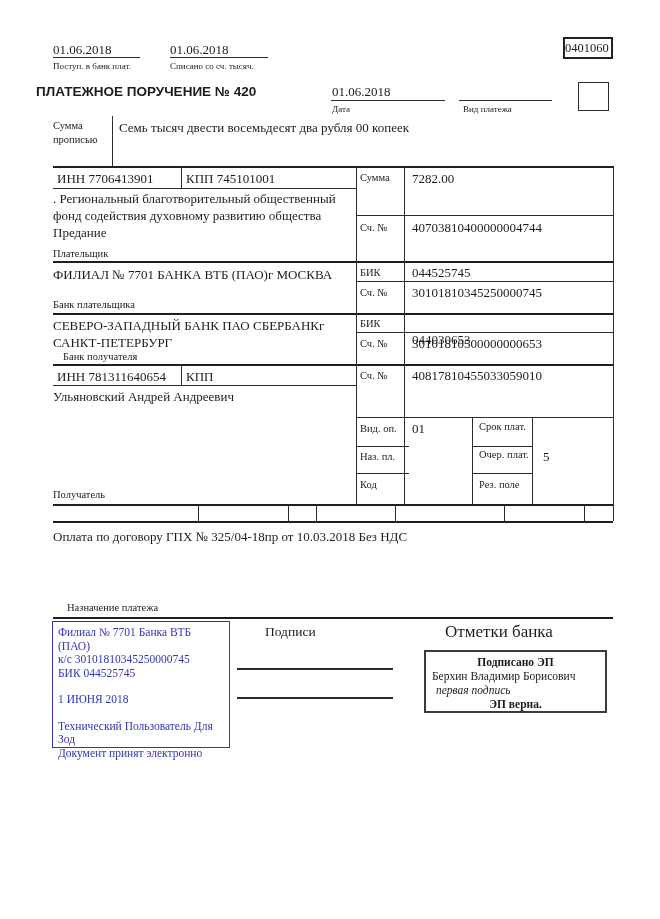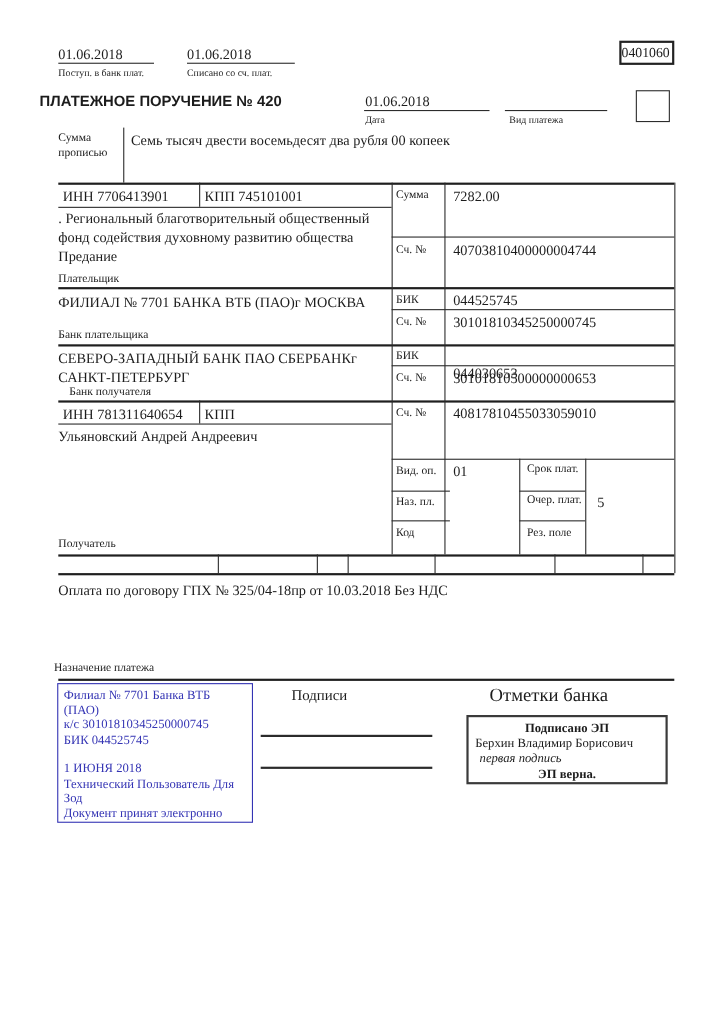--- a/index.html
+++ b/index.html
@@ -33,21 +33,21 @@
 <body>
 
 <div id="page">
 
   <span class="t" style="left:53px;top:41px">01.06.2018</span>
   <i class="hl" style="left:53px;top:57px;width:87px"></i>
   <span class="tiny" style="left:53px;top:61px">Поступ. в банк плат.</span>
 
   <span class="t" style="left:170px;top:41px">01.06.2018</span>
   <i class="hl" style="left:170px;top:57px;width:98px"></i>
-  <span class="tiny" style="left:170px;top:61px">Списано со сч. плат.</span>
+  <span class="tiny" style="left:170px;top:61px">Списано со сч. тысяч.</span>
 
   <div class="codebox">0401060</div>
 
   <span class="title" style="left:36px;top:84px">ПЛАТЕЖНОЕ ПОРУЧЕНИЕ № 420</span>
   <span class="t" style="left:332px;top:83px">01.06.2018</span>
   <i class="hl" style="left:331px;top:100px;width:114px"></i>
   <span class="tiny" style="left:332px;top:104px">Дата</span>
   <i class="hl" style="left:459px;top:100px;width:93px"></i>
   <span class="tiny" style="left:463px;top:104px">Вид платежа</span>
   <div class="kindbox"></div>
@@ -122,29 +122,29 @@
   <span class="lbl" style="left:360px;top:422px">Вид. оп.</span>
   <span class="t" style="left:412px;top:420px">01</span>
   <span class="lbl wrap" style="left:479px;top:420px;width:40px">Срок плат.</span>
   <span class="lbl" style="left:360px;top:450px">Наз. пл.</span>
   <span class="lbl wrap" style="left:479px;top:448px;width:40px">Очер. плат.</span>
   <span class="t" style="left:543px;top:448px">5</span>
   <span class="lbl" style="left:360px;top:478px">Код</span>
   <span class="lbl" style="left:479px;top:478px">Рез. поле</span>
 
   <span class="t" style="left:53px;top:528px">Оплата по договору ГПХ № 325/04-18пр от 10.03.2018 Без НДС</span>
-  <span class="lbl" style="left:49px;top:601px">Назначение платежа</span>
+  <span class="lbl" style="left:67px;top:601px">Назначение платежа</span>
   <i class="hl2" style="left:53px;top:617px;width:560px"></i>
 
   <div class="bluebox">
     <div>Филиал № 7701 Банка ВТБ (ПАО)</div>
     <div>к/с 30101810345250000745</div>
     <div>БИК 044525745</div>
     <div style="margin-top:13px">1 ИЮНЯ 2018</div>
-    <div style="">Технический Пользователь Для Зод</div>
+    <div style="margin-top:13px">Технический Пользователь Для Зод</div>
     <div>Документ принят электронно</div>
   </div>
 
   <span class="t" style="left:265px;top:623px;font-size:13.5px">Подписи</span>
   <i class="sig" style="top:668px"></i>
   <i class="sig" style="top:697px"></i>
 
   <span class="t" style="left:445px;top:623px;font-size:17px">Отметки банка</span>
   <div class="stampbox">
     <div class="ctr bold">Подписано ЭП</div>

